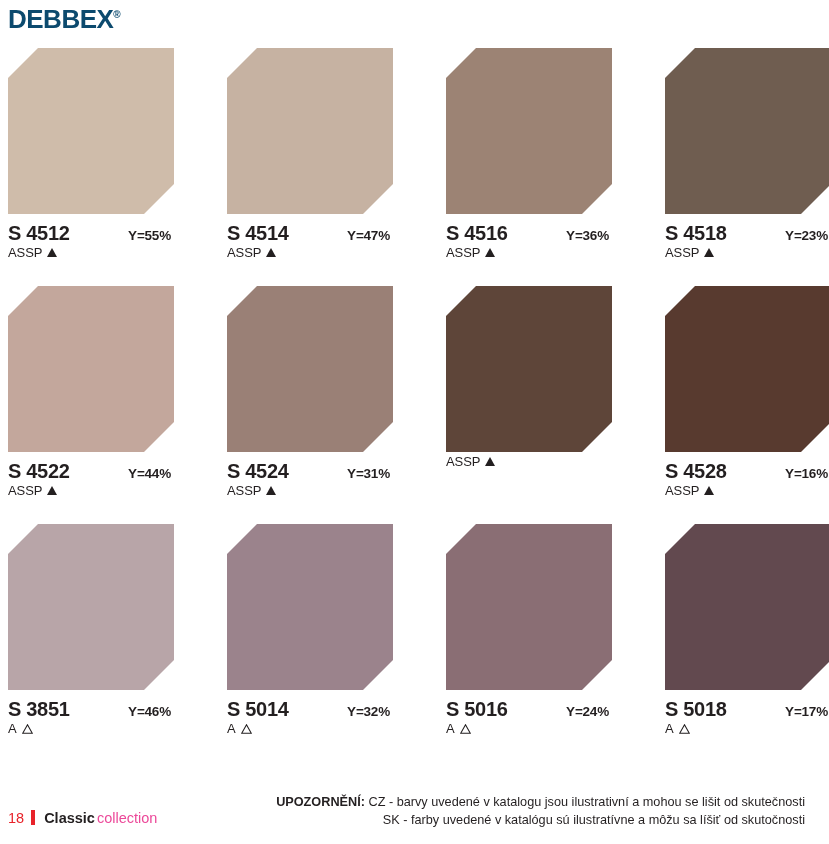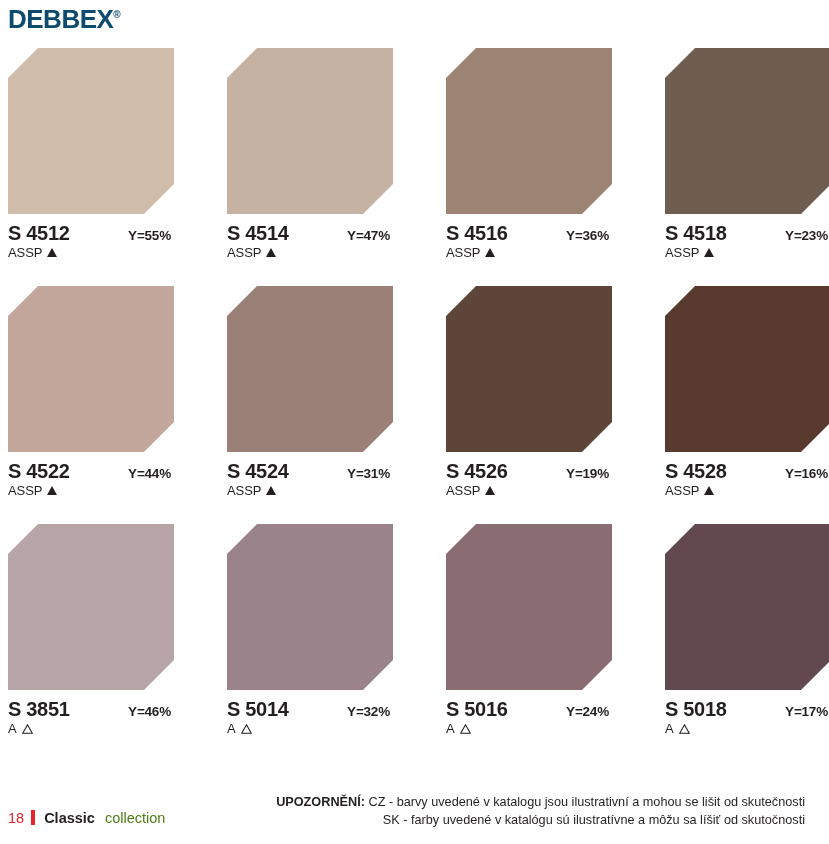--- a/index.html
+++ b/index.html
@@ -134,22 +134,22 @@
     height: 15px;
     background: #e8232a;
     margin: 0 9px 0 7px;
   }
   .footer-classic {
     font-weight: bold;
     color: #231f20;
   }
   .footer-collection {
     font-weight: normal;
-    color: #4d7c0f;
-    margin-left: 10px;
+    color: #ec4899;
+    margin-left: 2px;
   }
 
   .disclaimer {
     position: absolute;
     right: 24px;
     top: 793px;
     width: 575px;
     text-align: right;
     font-size: 12.7px;
     line-height: 1.45;
@@ -231,24 +231,20 @@
         <span class="code">S 4524</span>
         <span class="ycalc">Y=31%</span>
       </div>
       <div class="subline">
         <span>ASSP</span>
         <span class="tri"></span>
       </div>
     </div>
     <div class="cell">
       <div class="chip" style="background: rgb(94, 69, 57);"></div>
-      <div class="caption">
-        <span class="code">S 4526</span>
-        <span class="ycalc">Y=19%</span>
-      </div>
       <div class="subline">
         <span>ASSP</span>
         <span class="tri"></span>
       </div>
     </div>
     <div class="cell">
       <div class="chip" style="background: rgb(88, 58, 47);"></div>
       <div class="caption">
         <span class="code">S 4528</span>
         <span class="ycalc">Y=16%</span>

